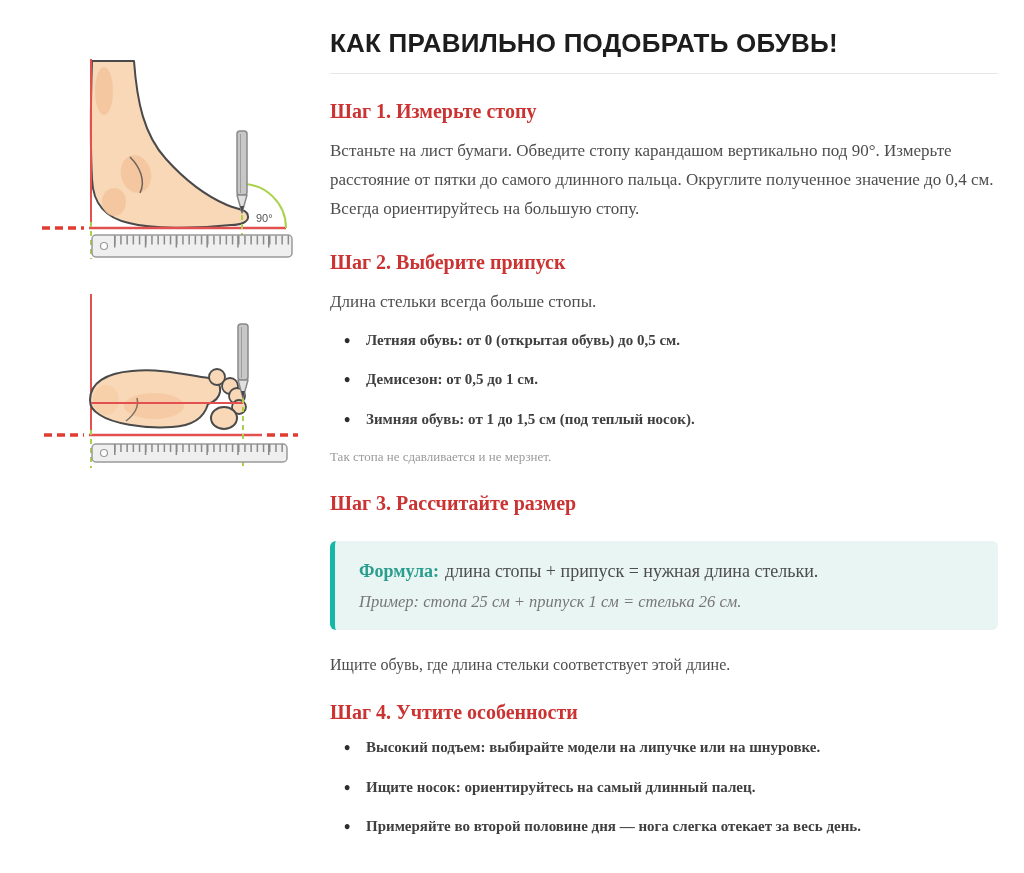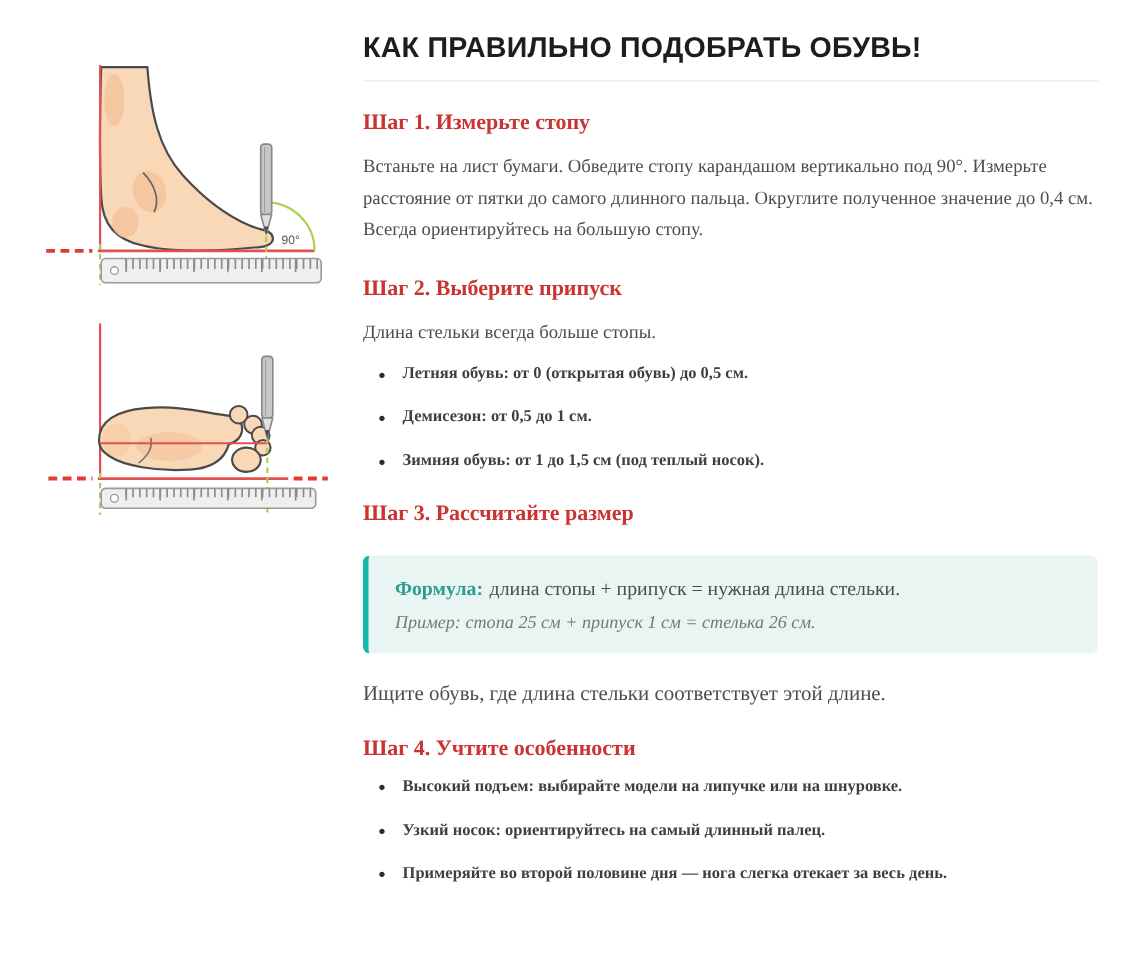--- a/index.html
+++ b/index.html
@@ -29,21 +29,21 @@
   ul.dot-list li:last-child { margin-bottom: 0; }
   ul.dot-list li::before { content: "•"; position: absolute; left: 0; top: -1px; font-size: 18px; color: #2d2d2d; }
 
   p.note { font-size: 13px; color: #9a9a9a; margin-top: 20px; }
 
   .formula-box { background: #e9f5f2; border-left: 5px solid #14b8a6; border-radius: 6px; padding: 20px 22px 18px 24px; margin: 26px 0 26px 0; }
   .formula-line { font-size: 18px; color: #4d4d4d; margin-bottom: 10px; }
   .formula-label { color: #2a9d8f; font-weight: 700; margin-right: 6px; }
   .formula-example { font-size: 16.5px; font-style: italic; color: #777777; }
 
-  .conclusion { font-size: 19px; color: #4d4d4d; }
+  .conclusion { font-size: 16px; color: #4d4d4d; }
 
   figure svg { display:block; }
 </style>
 </head>
 <body>
 
 <div class="page">
 
   <aside class="illustrations">
 
@@ -145,34 +145,35 @@
     </section>
 
     <section>
       <h2 class="step-heading">Шаг 2. Выберите припуск</h2>
       <p class="intro">Длина стельки всегда больше стопы.</p>
       <ul class="dot-list">
         <li>Летняя обувь: от 0 (открытая обувь) до 0,5 см.</li>
         <li>Демисезон: от 0,5 до 1 см.</li>
         <li>Зимняя обувь: от 1 до 1,5 см (под теплый носок).</li>
       </ul>
+      <p class="note">Так стопа не сдавливается и не мерзнет.</p>
     </section>
 
     <section>
       <h2 class="step-heading">Шаг 3. Рассчитайте размер</h2>
       <div class="formula-box">
         <p class="formula-line"><strong class="formula-label">Формула:</strong><span>длина стопы + припуск = нужная длина стельки.</span></p>
         <p class="formula-example">Пример: стопа 25 см + припуск 1 см = стелька 26 см.</p>
       </div>
       <p class="conclusion">Ищите обувь, где длина стельки соответствует этой длине.</p>
     </section>
 
     <section>
       <h2 class="step-heading">Шаг 4. Учтите особенности</h2>
       <ul class="dot-list">
         <li>Высокий подъем: выбирайте модели на липучке или на шнуровке.</li>
-        <li>Узкий носок: ориентируйтесь на самый длинный палец.</li>
+        <li>Ищите носок: ориентируйтесь на самый длинный палец.</li>
         <li>Примеряйте во второй половине дня — нога слегка отекает за весь день.</li>
       </ul>
     </section>
 
   </main>
 </div>
 
 </body></html>

